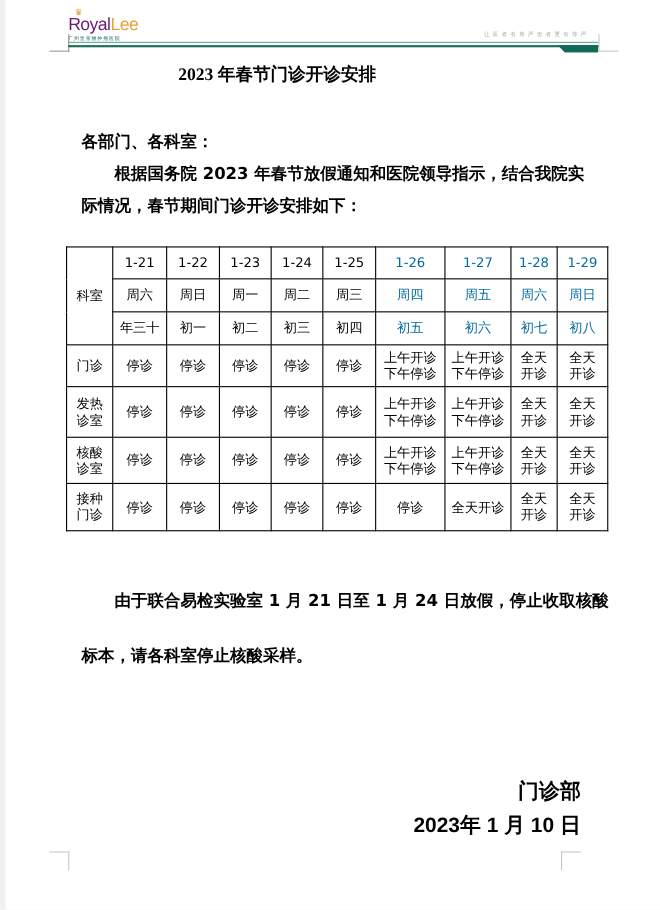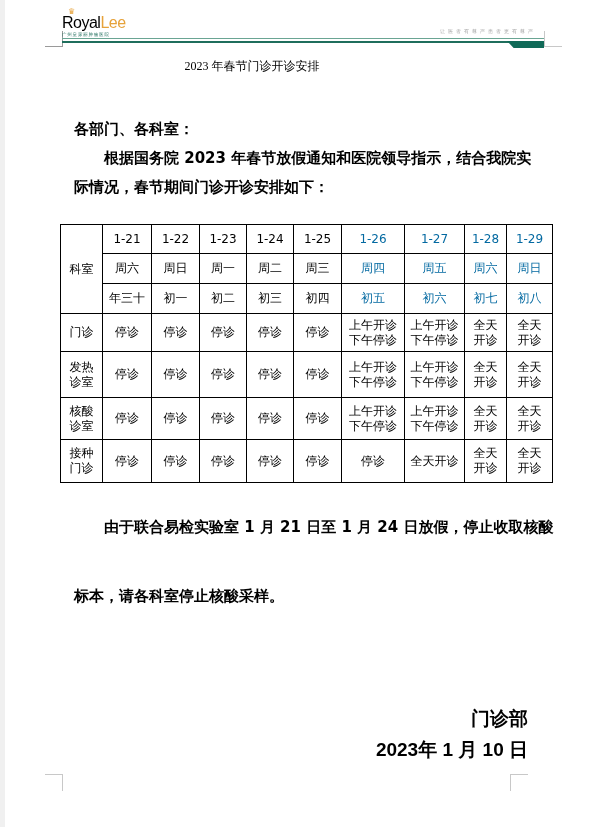--- a/index.html
+++ b/index.html
@@ -1,29 +1,29 @@
 <!DOCTYPE html>
 <html><head>
 <meta charset="utf-8">
 <style>
   html,body{margin:0;padding:0;}
   body{width:600px;height:827px;background:#f0f0f0;position:relative;overflow:hidden;font-family:"DejaVu Sans","Liberation Sans",sans-serif;color:#000;}
   .page{position:absolute;left:5px;top:0;width:595px;height:827px;background:#fff;}
   .crop{position:absolute;border-color:#9a9a9a;border-style:solid;border-width:0;}
   .logo{position:absolute;left:62px;top:10px;}
   .logo .brand{font-family:"Liberation Sans",sans-serif;font-size:16px;letter-spacing:-0.5px;line-height:16px;position:relative;top:5px;}
-  .logo .r{color:#000000;}
+  .logo .r{color:#701a75;}
   .logo .l{color:#e6a23a;margin-top:40px;}
   .logo .crown{position:absolute;left:6px;top:-2px;color:#e6a23a;font-size:8px;line-height:8px;}
   .logo .sub{font-size:4.5px;color:#1f6e5c;letter-spacing:0.8px;margin-top:6px;white-space:nowrap;}
   .hline1{position:absolute;left:62px;top:38px;width:482px;height:1px;background:#6aa593;}
   .hline2{position:absolute;left:62px;top:41px;width:482px;height:2px;background:#1f6e5c;}
   .hblock{position:absolute;left:507px;top:41px;width:37px;height:7px;background:#106a58;clip-path:polygon(0 0,100% 0,100% 100%,18% 100%);}
   .tagline{position:absolute;left:440px;top:28px;font-size:5px;color:#aaa;letter-spacing:3px;white-space:nowrap;}
-  .title{position:absolute;left:0;width:504px;top:58px;text-align:center;font-family:"Liberation Serif","DejaVu Serif",serif;font-weight:normal;font-size:12px;}
+  .title{position:absolute;left:0;width:504px;top:58px;text-align:center;font-family:"Liberation Serif","DejaVu Serif",serif;font-weight:bold;font-size:16px;}
   .p{position:absolute;font-size:15px;line-height:29px;white-space:nowrap;font-weight:bold;}
   table.sched{position:absolute;left:60px;top:224px;border-collapse:collapse;font-size:12px;}
   table.sched td{border:1px solid #000;text-align:center;vertical-align:middle;padding:0;line-height:15px;}
   .red{color:#0369a1;}
   .sig{position:absolute;right:72px;font-size:19px;font-weight:bold;}
 </style>
 </head>
 <body>
 
 <div class="page"></div>
@@ -237,17 +237,17 @@
           <div>开诊</div>
         </td>
         <td>
           <div>全天</div>
           <div>开诊</div>
         </td>
       </tr>
 </tbody>
   </table>
 
-<div class="p" style="left:104px;top:513px;">由于联合易检实验室 1 月 21 日至 1 月 24 日放假，停止收取核酸</div>
+<div class="p" style="left:104px;top:532px;">由于联合易检实验室 1 月 21 日至 1 月 24 日放假，停止收取核酸</div>
 <div class="p" style="left:74px;top:542px;margin-top:40px;">标本，请各科室停止核酸采样。</div>
 
 <div class="sig" style="top:706px;">门诊部</div>
 <div class="sig" style="top:737px;font-family:'Liberation Sans',sans-serif;">2023年 1 月 10 日</div>
 
 </body></html>

